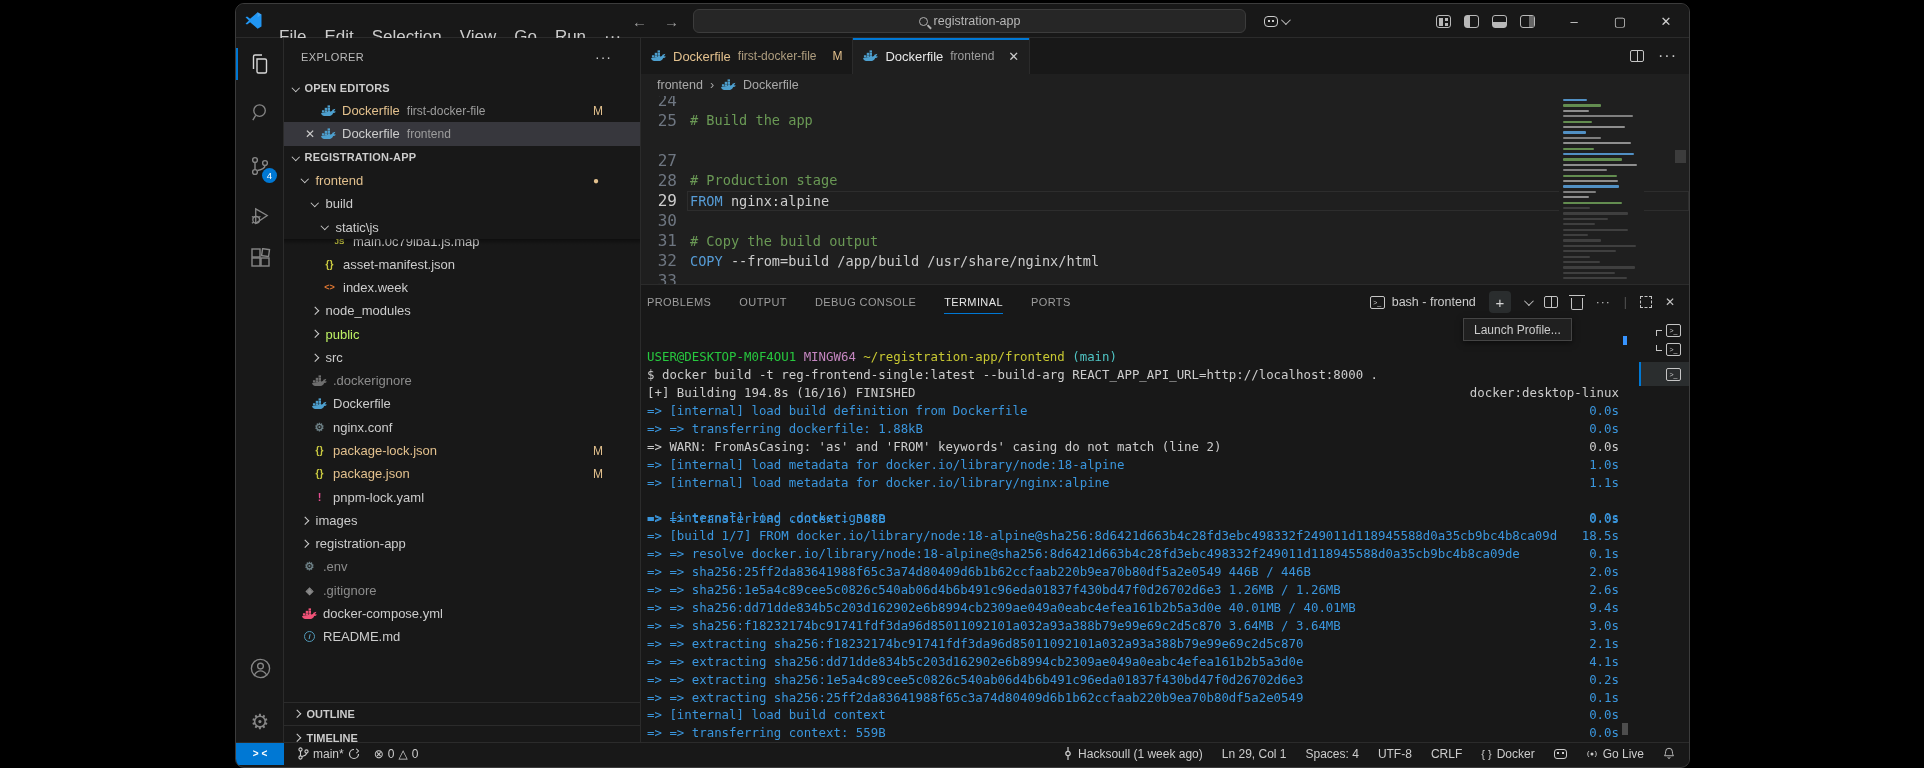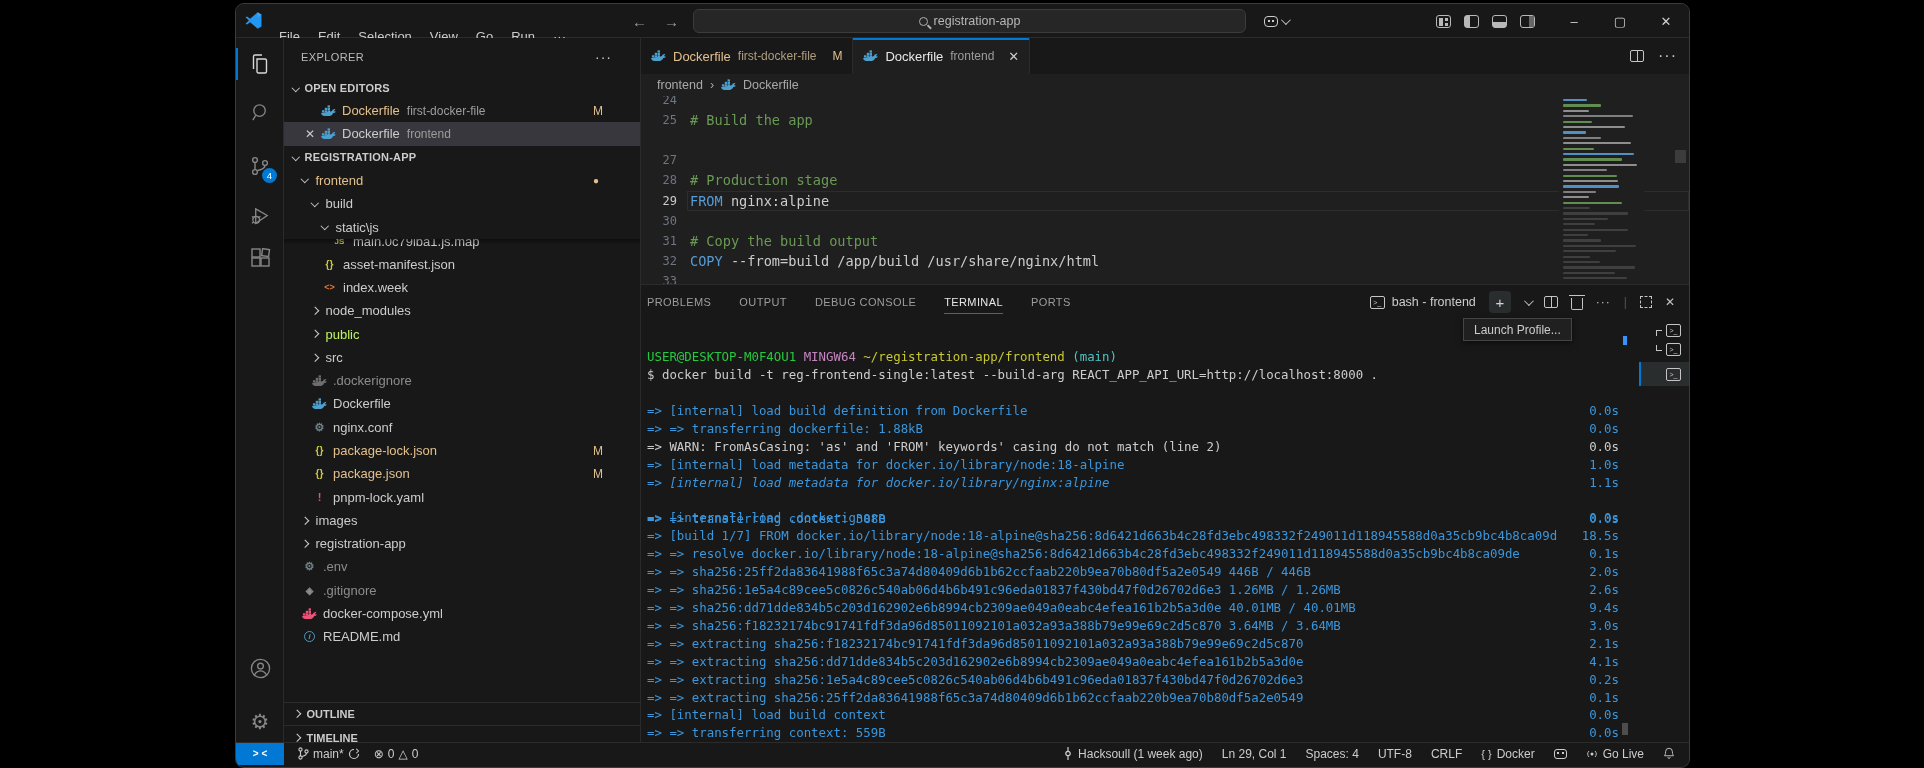--- a/index.html
+++ b/index.html
@@ -1,21 +1,21 @@
 <!DOCTYPE html>
 <html><head>
 <meta charset="utf-8">
 <style>
 * { margin:0; padding:0; box-sizing:border-box; }
 html,body { width:1924px; height:768px; background:#000; overflow:hidden; font-family:"Liberation Sans",sans-serif; }
 .window { position:absolute; left:235px; top:3px; width:1455px; height:765px; background:#181818; border:1px solid #3c3c3c; border-radius:9px; overflow:hidden; }
 
 .titlebar { position:absolute; left:0; top:0; right:0; height:34px; background:#181818; border-bottom:1px solid #2b2b2b; display:flex; align-items:center; }
 .vslogo { width:17px; height:17px; margin-left:9px; margin-right:8px; flex:none; }
-.menus { display:flex; align-items:flex-end; color:#cccccc; font-size:13px;margin-top:32px; }
+.menus { display:flex; align-items:flex-end; color:#cccccc; font-size:17px;margin-top:32px; }
 .menus span { padding:4px 9px; border-radius:5px; }
 .navarrows { position:absolute; left:396px; top:0; height:34px; color:#9d9d9d; font-size:15px; display:flex; gap:17px; align-items:center; }
 .searchbox { position:absolute; left:457px; top:5px; width:553px; height:24px; background:#262626; border:1px solid #3c3c3c; border-radius:6px; color:#b8b8b8; font-size:12.5px; display:flex; align-items:center; justify-content:center; gap:6px; }
 .mag { width:9px; height:9px; border:1.5px solid #b0b0b0; border-radius:50%; position:relative; display:inline-block; }
 .mag:after { content:""; position:absolute; width:5px; height:1.5px; background:#b0b0b0; transform:rotate(45deg); left:7px; top:8px; }
 .tbright { position:absolute; right:0; top:0; height:34px; display:flex; align-items:center; }
 .copilot { color:#cccccc; font-size:12px; margin-right:148px; display:flex; align-items:center; gap:3px; }
 .cpbox { width:14px; height:11px; border:1.5px solid #cccccc; border-radius:4px; position:relative; }
 .cpbox:after{ content:""; position:absolute; left:3px; top:3px; width:2px; height:2px; background:#ccc; box-shadow:4px 0 0 #ccc; }
 .chev { width:7px; height:7px; border-right:1.3px solid #bbb; border-bottom:1.3px solid #bbb; transform:rotate(45deg) translateY(-2px); display:inline-block; }
@@ -71,21 +71,21 @@
 .tab.active .tlbl { color:#e8e8e8; }
 .tab.active .tdesc { color:#9d9d9d; }
 .tab .tm { margin-left:16px; font-size:12px; }
 .tab .tx { margin-left:14px; color:#cccccc; font-size:13px; }
 .edactions { position:absolute; right:12px; top:0; height:36px; display:flex; align-items:center; gap:14px; color:#c5c5c5; }
 .spliticon { width:14px; height:12px; border:1.2px solid #c5c5c5; border-radius:2px; position:relative; }
 .spliticon:after { content:""; position:absolute; left:6px; top:0; bottom:0; width:1.2px; background:#c5c5c5; }
 .breadcrumb { position:absolute; left:0; top:36px; right:0; height:22px; display:flex; align-items:center; padding-left:16px; font-size:12.5px; color:#a9a9a9; gap:7px; background:#1f1f1f; }
 .codearea { position:absolute; left:0; top:58px; right:0; height:188px; overflow:hidden; font-family:"DejaVu Sans Mono",monospace; font-size:13.6px; }
 .cline { position:absolute; left:0; right:0; height:20.1px; display:flex; align-items:center; }
-.cline .lnum { width:36px; text-align:right; color:#6e7681; font-size:12px; flex:none; }
+.cline .lnum { width:36px; text-align:right; color:#6e7681; font-size:16px; flex:none; }
 .cline .ltext { padding-left:13px; white-space:pre; }
 .cline.current .lnum { color:#cccccc; }
 .cline.current .hl { position:absolute; left:46px; right:0; top:0; bottom:0; border:1px solid #2d2d2d; }
 .c-comment { color:#6a9955; } .c-kw { color:#569cd6; } .c-plain { color:#cccccc; }
 .minimap { position:absolute; right:45px; top:58px; width:85px; height:188px; background:#1f1f1f; }
 .minimap i { position:absolute; height:2.2px; border-radius:1px; display:block; }
 .edscroll { position:absolute; right:3px; top:112px; width:11px; height:13px; background:#79797955; }
 
 .panel { position:absolute; left:0; top:246px; right:0; bottom:0; background:#181818; border-top:1px solid #2b2b2b; }
 .phead { position:absolute; left:0; top:0; right:0; height:34px; display:flex; align-items:center; }
@@ -622,25 +622,26 @@
             <span style="letter-spacing:1px;">···</span>
             <span class="psep">|</span>
             <span class="maxicon"></span>
             <span>✕</span>
           </div>
         </div>
         <div class="tooltip">Launch Profile...</div>
         <div class="term" id="term">
             <div class="tline" style="top: 29px;"><span style="white-space: pre; overflow: hidden; max-width: 100%;"><span class="t-green">USER@DESKTOP-M0F4OU1 </span><span class="t-purple">MINGW64 </span><span class="t-yellow">~/registration-app/frontend </span><span class="t-cyan">(main)</span></span></div>
             <div class="tline" style="top: 46.9px;"><span style="white-space: pre; overflow: hidden; max-width: 100%;"><span class="t-fg">$ docker build -t reg-frontend-single:latest --build-arg REACT_APP_API_URL=http://localhost:8000 .</span></span></div>
+            <div class="tline" style="top: 64.8px;"><span style="white-space: pre; overflow: hidden; max-width: 915px;"><span class="t-fg">[+] Building 194.8s (16/16) FINISHED</span></span><span class="rt t-fg">docker:desktop-linux</span></div>
             <div class="tline" style="top: 82.7px;"><span style="white-space: pre; overflow: hidden; max-width: 915px;"><span class="t-blue">=&gt; [internal] load build definition from Dockerfile</span></span><span class="rt t-blue">0.0s</span></div>
             <div class="tline" style="top: 100.6px;"><span style="white-space: pre; overflow: hidden; max-width: 915px;"><span class="t-blue">=&gt; =&gt; transferring dockerfile: 1.88kB</span></span><span class="rt t-blue">0.0s</span></div>
             <div class="tline" style="top: 118.5px;"><span style="white-space: pre; overflow: hidden; max-width: 915px;"><span class="t-fg">=&gt; WARN: FromAsCasing: 'as' and 'FROM' keywords' casing do not match (line 2)</span></span><span class="rt t-fg">0.0s</span></div>
             <div class="tline" style="top: 136.4px;"><span style="white-space: pre; overflow: hidden; max-width: 915px;"><span class="t-blue">=&gt; [internal] load metadata for docker.io/library/node:18-alpine</span></span><span class="rt t-blue">1.0s</span></div>
-            <div class="tline" style="top: 154.3px;"><span style="white-space: pre; overflow: hidden; max-width: 915px; font-style: italic;"><span class="t-blue">=&gt; [internal] load metadata for docker.io/library/nginx:alpine</span></span><span class="rt t-blue">1.1s</span></div>
+            <div class="tline" style="top: 154.3px;"><span style="white-space: pre; overflow: hidden; max-width: 915px;"><span class="t-blue">=&gt; [internal] load metadata for docker.io/library/nginx:alpine</span></span><span class="rt t-blue">1.1s</span></div>
             <div class="tline" style="top: 190px;"><span style="white-space: pre; overflow: hidden; max-width: 915px;"><span class="t-blue">=&gt; [internal] load .dockerignore</span></span><span class="rt t-blue">0.0s</span></div>
             <div class="tline" style="top: 190.1px;"><span style="white-space: pre; overflow: hidden; max-width: 915px;"><span class="t-blue">=&gt; =&gt; transferring context: 388B</span></span><span class="rt t-blue">0.0s</span></div>
             <div class="tline" style="top: 208px;"><span style="white-space: pre; overflow: hidden; max-width: 915px;"><span class="t-blue">=&gt; [build 1/7] FROM docker.io/library/node:18-alpine@sha256:8d6421d663b4c28fd3ebc498332f249011d118945588d0a35cb9bc4b8ca09d</span></span><span class="rt t-blue">18.5s</span></div>
             <div class="tline" style="top: 225.9px;"><span style="white-space: pre; overflow: hidden; max-width: 915px;"><span class="t-blue">=&gt; =&gt; resolve docker.io/library/node:18-alpine@sha256:8d6421d663b4c28fd3ebc498332f249011d118945588d0a35cb9bc4b8ca09de</span></span><span class="rt t-blue">0.1s</span></div>
             <div class="tline" style="top: 243.8px;"><span style="white-space: pre; overflow: hidden; max-width: 915px;"><span class="t-blue">=&gt; =&gt; sha256:25ff2da83641988f65c3a74d80409d6b1b62ccfaab220b9ea70b80df5a2e0549 446B / 446B</span></span><span class="rt t-blue">2.0s</span></div>
             <div class="tline" style="top: 261.7px;"><span style="white-space: pre; overflow: hidden; max-width: 915px;"><span class="t-blue">=&gt; =&gt; sha256:1e5a4c89cee5c0826c540ab06d4b6b491c96eda01837f430bd47f0d26702d6e3 1.26MB / 1.26MB</span></span><span class="rt t-blue">2.6s</span></div>
             <div class="tline" style="top: 279.6px;"><span style="white-space: pre; overflow: hidden; max-width: 915px;"><span class="t-blue">=&gt; =&gt; sha256:dd71dde834b5c203d162902e6b8994cb2309ae049a0eabc4efea161b2b5a3d0e 40.01MB / 40.01MB</span></span><span class="rt t-blue">9.4s</span></div>
             <div class="tline" style="top: 297.5px;"><span style="white-space: pre; overflow: hidden; max-width: 915px;"><span class="t-blue">=&gt; =&gt; sha256:f18232174bc91741fdf3da96d85011092101a032a93a388b79e99e69c2d5c870 3.64MB / 3.64MB</span></span><span class="rt t-blue">3.0s</span></div>
             <div class="tline" style="top: 315.4px;"><span style="white-space: pre; overflow: hidden; max-width: 915px;"><span class="t-blue">=&gt; =&gt; extracting sha256:f18232174bc91741fdf3da96d85011092101a032a93a388b79e99e69c2d5c870</span></span><span class="rt t-blue">2.1s</span></div>
             <div class="tline" style="top: 333.3px;"><span style="white-space: pre; overflow: hidden; max-width: 915px;"><span class="t-blue">=&gt; =&gt; extracting sha256:dd71dde834b5c203d162902e6b8994cb2309ae049a0eabc4efea161b2b5a3d0e</span></span><span class="rt t-blue">4.1s</span></div>

